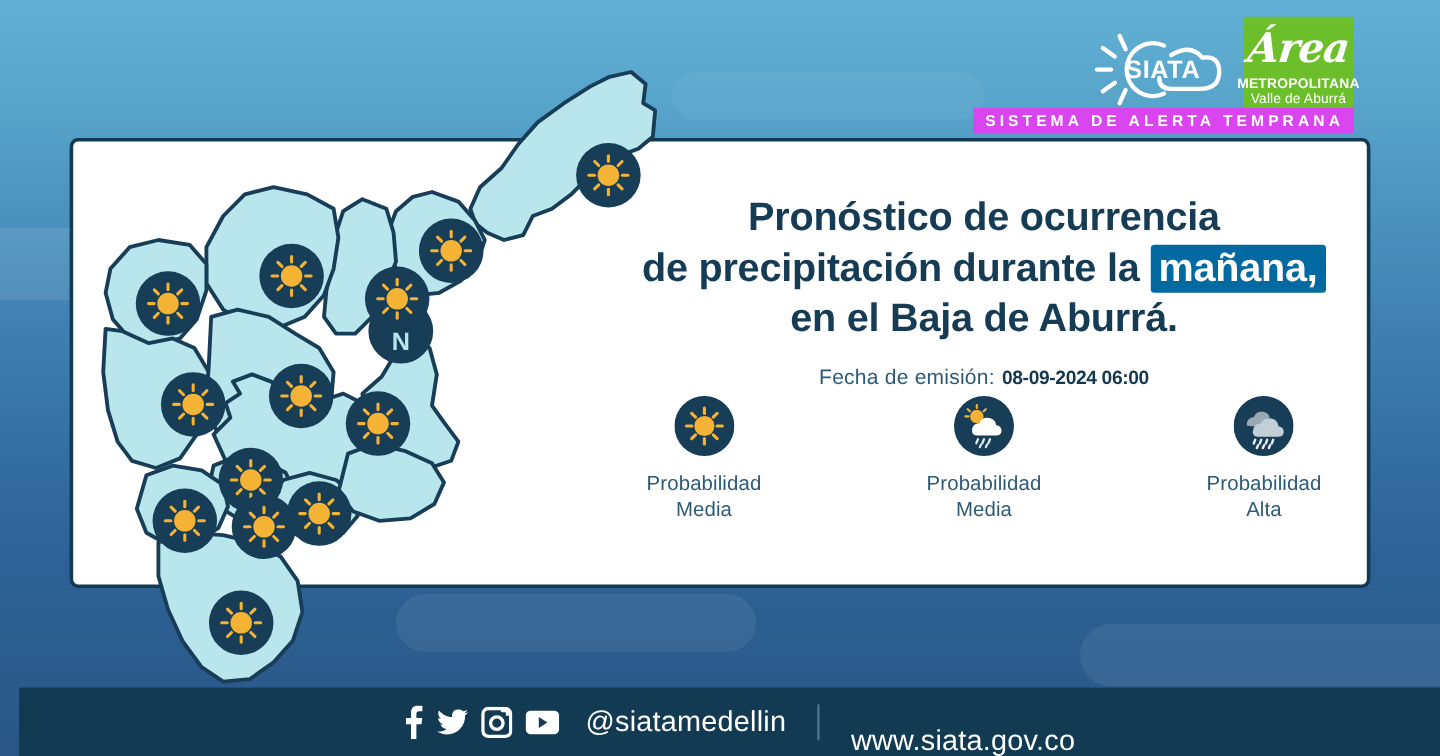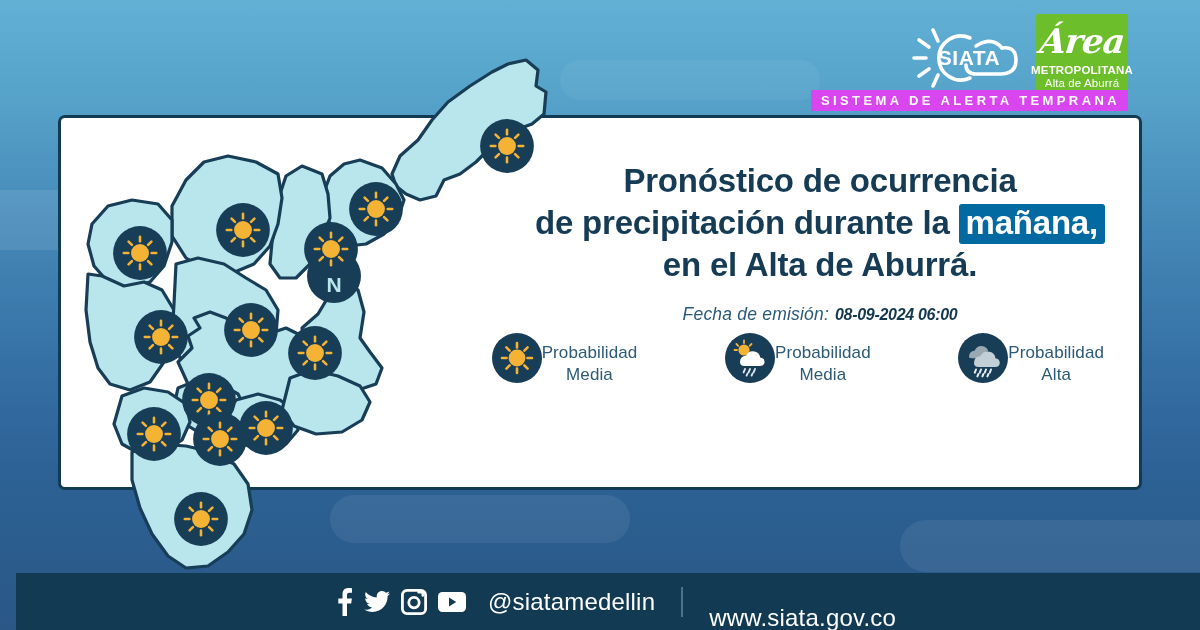--- a/index.html
+++ b/index.html
@@ -68,30 +68,30 @@
   }
   .title{
     font-size:33px;font-weight:700;line-height:1.28;letter-spacing:-0.2px;
     color:#163c55;
     text-align:center;
   }
   .title .hl{
     background:#0369a1;color:#ffffff;padding:1px 7px 3px 7px;border-radius:3px;
     display:inline-block;line-height:1.08;
   }
-  .fecha{margin-top:17px;font-size:0;font-style:italic;}
+  .fecha{margin-top:17px;font-size:0;}
   .fecha-label{font-size:17.5px;color:#2d5a77;letter-spacing:0.2px;}
   .fecha-value{font-size:16px;color:#14384f;font-weight:700;letter-spacing:-0.3px;margin-left:6px;}
 
   
   .legend{
     position:absolute;left:470px;top:330px;width:700px;
     display:flex;justify-content:space-around;align-items:flex-start;
   }
-  .leg-item{width:190px;display:flex;flex-direction:row;align-items:center;}
+  .leg-item{width:190px;display:flex;flex-direction:column;align-items:center;}
   .leg-ico{width:50px;height:50px;}
   .leg-label{
     margin-top:12px;font-size:17px;line-height:1.28;color:#2d5a77;text-align:center;
     letter-spacing:0.1px;
   }
 
   
   .footer{
     position:absolute;left:16px;bottom:0;width:1200px;height:57px;background:#123a52;
     display:flex;align-items:center;justify-content:center;gap:0;
@@ -126,21 +126,21 @@
           <path d="M64 16 A22 22 0 1 0 64 56"></path>
           <path d="M70 24 q16 -10 26 2 q14 -2 14 12 q0 14 -16 14 l-24 0 q-10 0 -10 -9"></path>
         </g>
         <text x="63" y="43" text-anchor="middle" font-family="Liberation Sans, sans-serif" font-size="21" font-weight="700" fill="#ffffff" letter-spacing="0.5">SIATA</text>
       </svg>
     </div>
 
     <div class="am-badge">
       <div class="am-script">Área</div>
       <div class="am-l1">METROPOLITANA</div>
-      <div class="am-l2">Alta de Aburrá</div>
+      <div class="am-l2">Valle de Aburrá</div>
     </div>
   </div>
 
   <div class="tagline">SISTEMA DE ALERTA TEMPRANA</div>
 
   <div class="card"></div>
 
   <div class="map-wrap">
     <svg width="520" height="545" viewBox="0 0 520 545">
       <g fill="#b9e5ec" stroke="#173d57" stroke-width="3.2" stroke-linejoin="round">
@@ -409,21 +409,21 @@
       </div>
   </div>
 
   <div class="right">
     <div class="title">
       <div>Pronóstico de ocurrencia</div>
       <div>
         <span>de precipitación durante la</span>
         <span class="hl">mañana,</span>
       </div>
-      <div>en el Alta de Aburrá.</div>
+      <div>en el Baja de Aburrá.</div>
     </div>
     <div class="fecha">
       <span class="fecha-label">Fecha de emisión:</span>
       <span class="fecha-value">08-09-2024 06:00</span>
     </div>
   </div>
 
   <div class="legend">
 
     <div class="leg-item">

